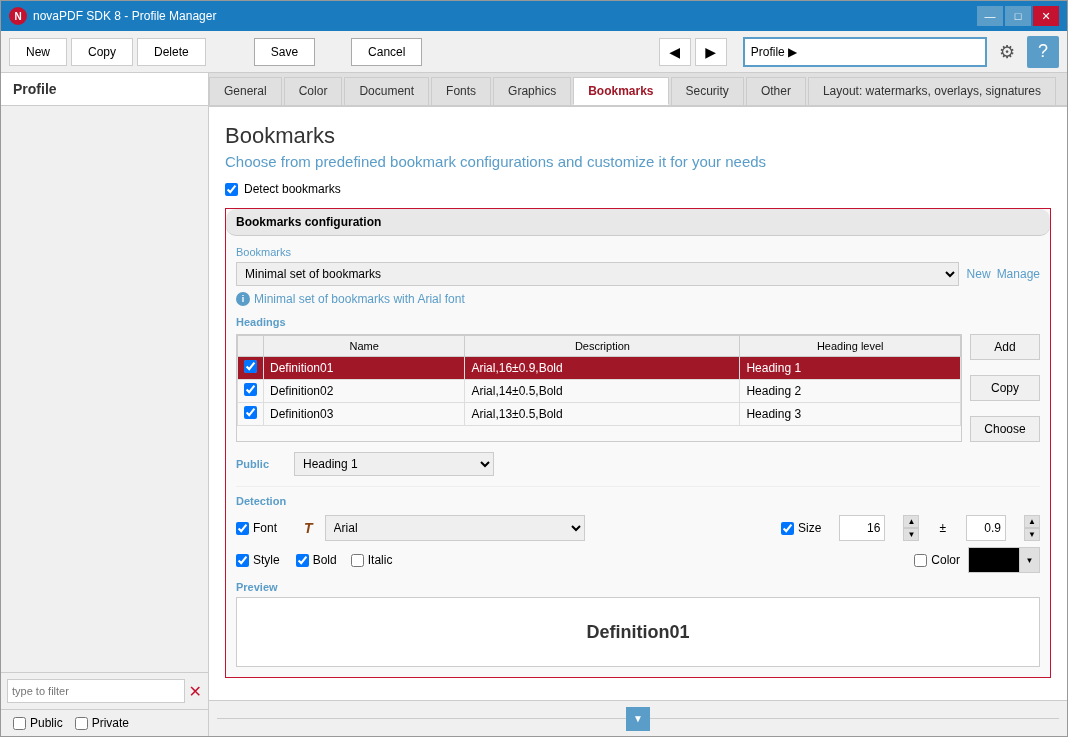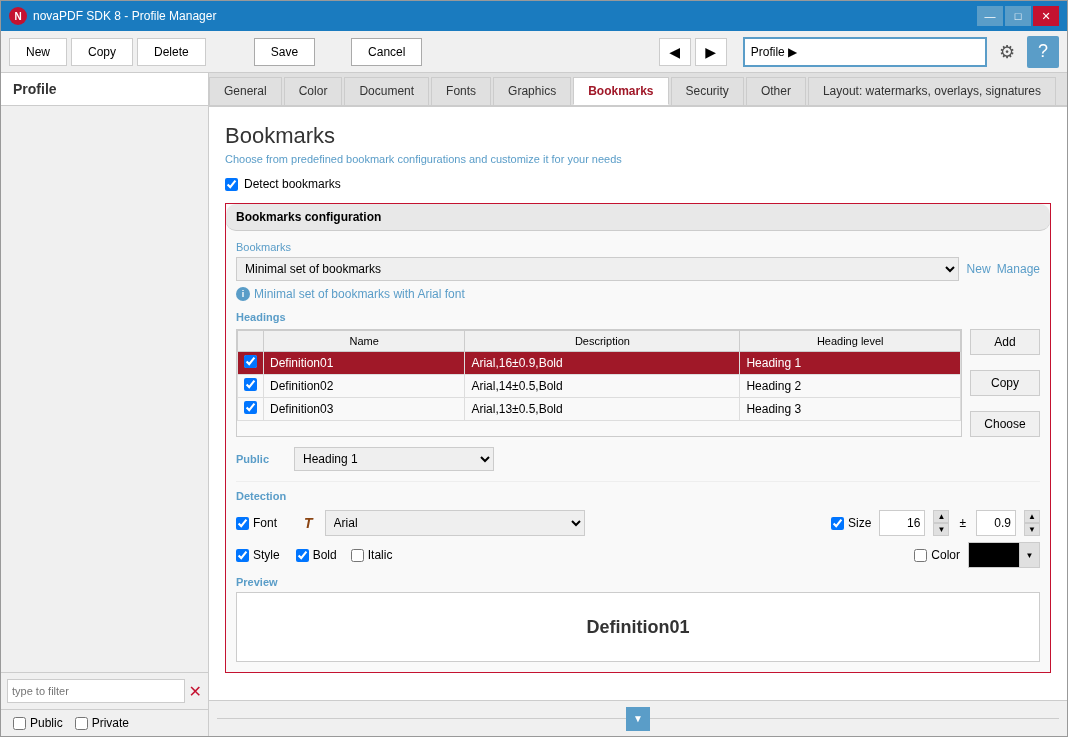--- a/index.html
+++ b/index.html
@@ -45,21 +45,21 @@
     .content-area { flex: 1; display: flex; flex-direction: column; overflow: hidden; }
     .tabs { display: flex; background: #e0e0e0; border-bottom: 2px solid #ccc; padding-top: 4px; }
     .tab { padding: 6px 14px; cursor: pointer; background: #e0e0e0; border: 1px solid #ccc; border-bottom: none; margin-right: 2px; font-size: 12px; color: #333; }
     .tab.active { background: white; border-bottom: 1px solid white; font-weight: bold; color: #a01828; }
     .tab.bookmarks-tab { color: #a01828; font-weight: bold; }
     
     
     .content { flex: 1; background: white; padding: 16px; overflow-y: auto; }
     
     .page-title { font-size: 22px; color: #333; font-weight: normal; margin-bottom: 4px; }
-    .page-subtitle { font-size: 11px; color: #5a9dc8; margin-bottom: 12px; }
+    .page-subtitle { font-size: 15px; color: #5a9dc8; margin-bottom: 12px; }
     
     .detect-row { display: flex; align-items: center; gap: 6px; margin-bottom: 12px; }
     .detect-row label { font-size: 12px; }
     
     .config-box { border: 1px solid #c41230; background: #f9f9f9; padding: 0; margin-bottom: 12px; }
     .config-box-header { background: #e8e8e8; padding: 6px 10px; font-weight: bold; font-size: 12px; border-bottom: 1px solid #ccc; border-radius: 10px; }
     .config-box-content { padding: 10px; }
     
     .bookmarks-row { display: flex; align-items: center; gap: 8px; margin-bottom: 6px; }
     .bookmarks-label { color: #5a9dc8; font-size: 11px; margin-bottom: 4px; }
@@ -85,21 +85,21 @@
     
     .level-row { display: flex; align-items: center; gap: 8px; margin-bottom: 10px; }
     .level-label { color: #5a9dc8; font-size: 11px; font-weight: bold; width: 50px; }
     .level-select { width: 200px; height: 24px; border: 1px solid #ccc; padding: 0 4px; font-size: 12px; }
     
     .detection-section { border-top: 1px solid #eee; padding-top: 8px; }
     .detection-label { color: #5a9dc8; font-size: 11px; font-weight: bold; margin-bottom: 8px; }
     .det-row { display: flex; align-items: center; gap: 8px; }
     .det-check-label { display: flex; align-items: center; gap: 4px; width: 60px; font-size: 12px; }
     .det-font-select { width: 260px; height: 26px; border: 1px solid #ccc; padding: 0 4px; font-size: 12px; }
-    .det-size-wrap { display: flex; align-items: center; gap: 8px; margin-left: auto; }
+    .det-size-wrap { display: flex; align-items: center; gap: 18px; margin-left: auto; }
     .det-size-label { display: flex; align-items: center; gap: 4px; font-size: 12px; }
     .det-size-input { width: 46px; height: 26px; border: 1px solid #ccc; padding: 0 4px; font-size: 12px; text-align: right; }
     .det-spinner { display: flex; flex-direction: column; }
     .det-spinner-btn { height: 13px; width: 16px; background: #e0e0e0; border: 1px solid #ccc; cursor: pointer; font-size: 8px; display: flex; align-items: center; justify-content: center; }
     .det-pm { font-size: 12px; margin: 0 2px; }
     .det-pm-input { width: 40px; height: 26px; border: 1px solid #ccc; padding: 0 4px; font-size: 12px; text-align: right; }
     .style-check-label { display: flex; align-items: center; gap: 4px; font-size: 12px; }
     .color-label { margin-left: auto; font-size: 12px; display: flex; align-items: center; gap: 4px; }
     .color-swatch-wrap { display: flex; align-items: center; border: 1px solid #ccc; height: 26px; }
     .color-swatch { width: 50px; height: 24px; background: black; display: inline-block; }

